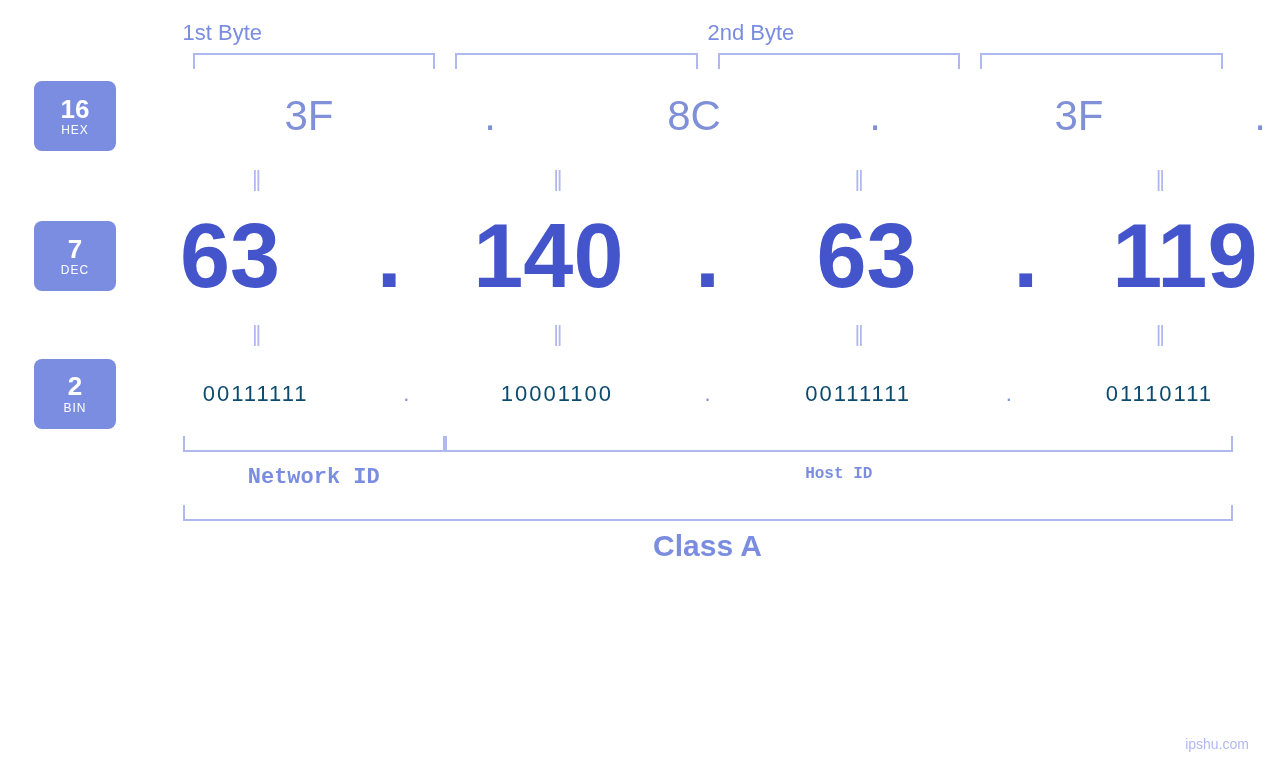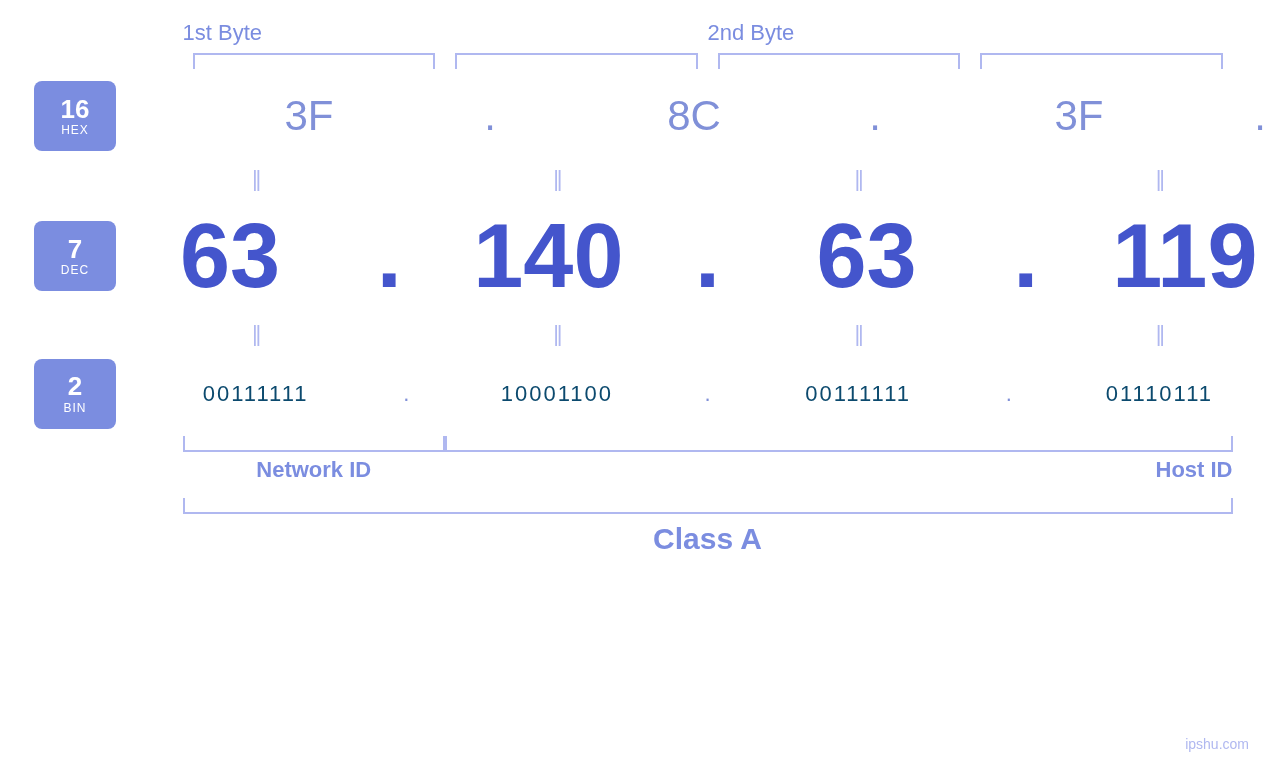--- a/index.html
+++ b/index.html
@@ -152,36 +152,37 @@
       width: 75%;
       height: 16px;
       border-bottom: 2px solid #b0b8f0;
       border-left: 2px solid #b0b8f0;
       border-right: 2px solid #b0b8f0;
     }
 
     .bottom-labels {
       display: flex;
       width: 100%;
-      margin-top: 5px;
+      margin-top: 13px;
+      font-family: Liberation Mono, monospace;
     }
 
     .label-network {
       width: 25%;
       text-align: center;
       color: #7b8de0;
       font-size: 22px;
       font-weight: bold;
     }
 
     .label-host {
       width: 75%;
-      text-align: right;
+      text-align: center;
       color: #7b8de0;
-      font-size: 22px;
+      font-size: 16px;
       font-weight: bold;
     }
 
     
     .class-section {
       width: 1050px;
       margin-left: 130px;
       margin-top: 15px;
     }
 

